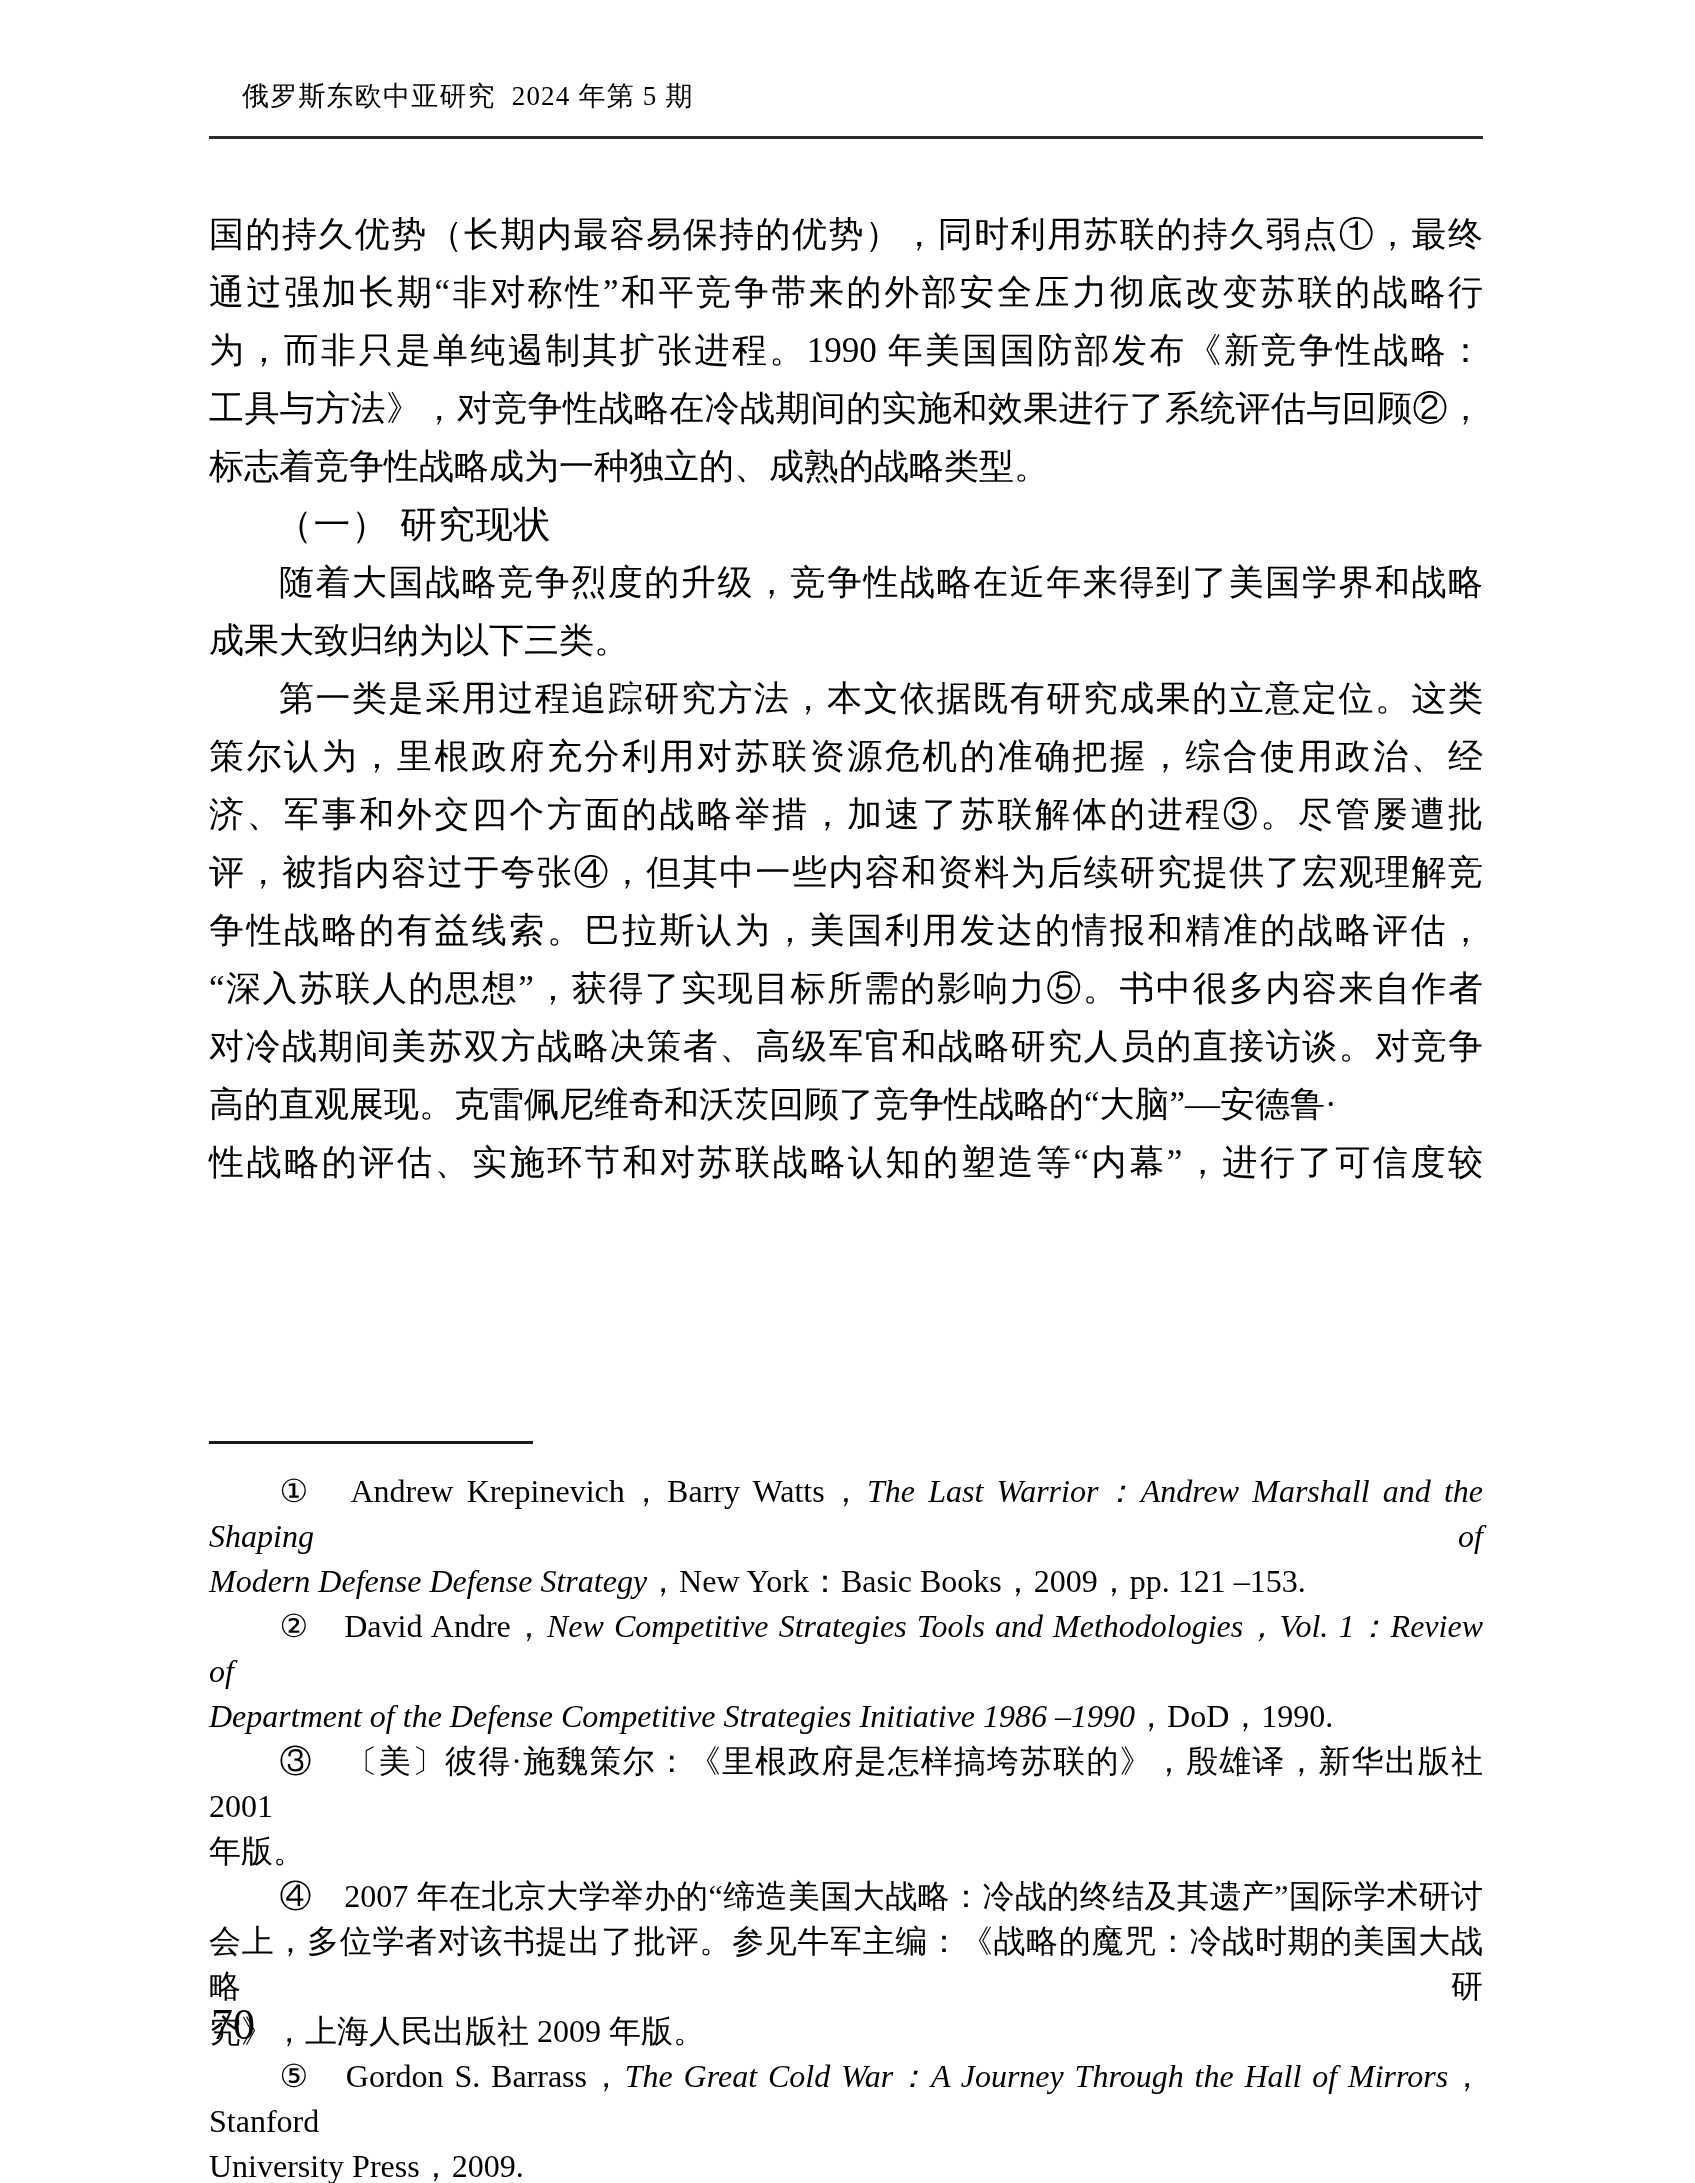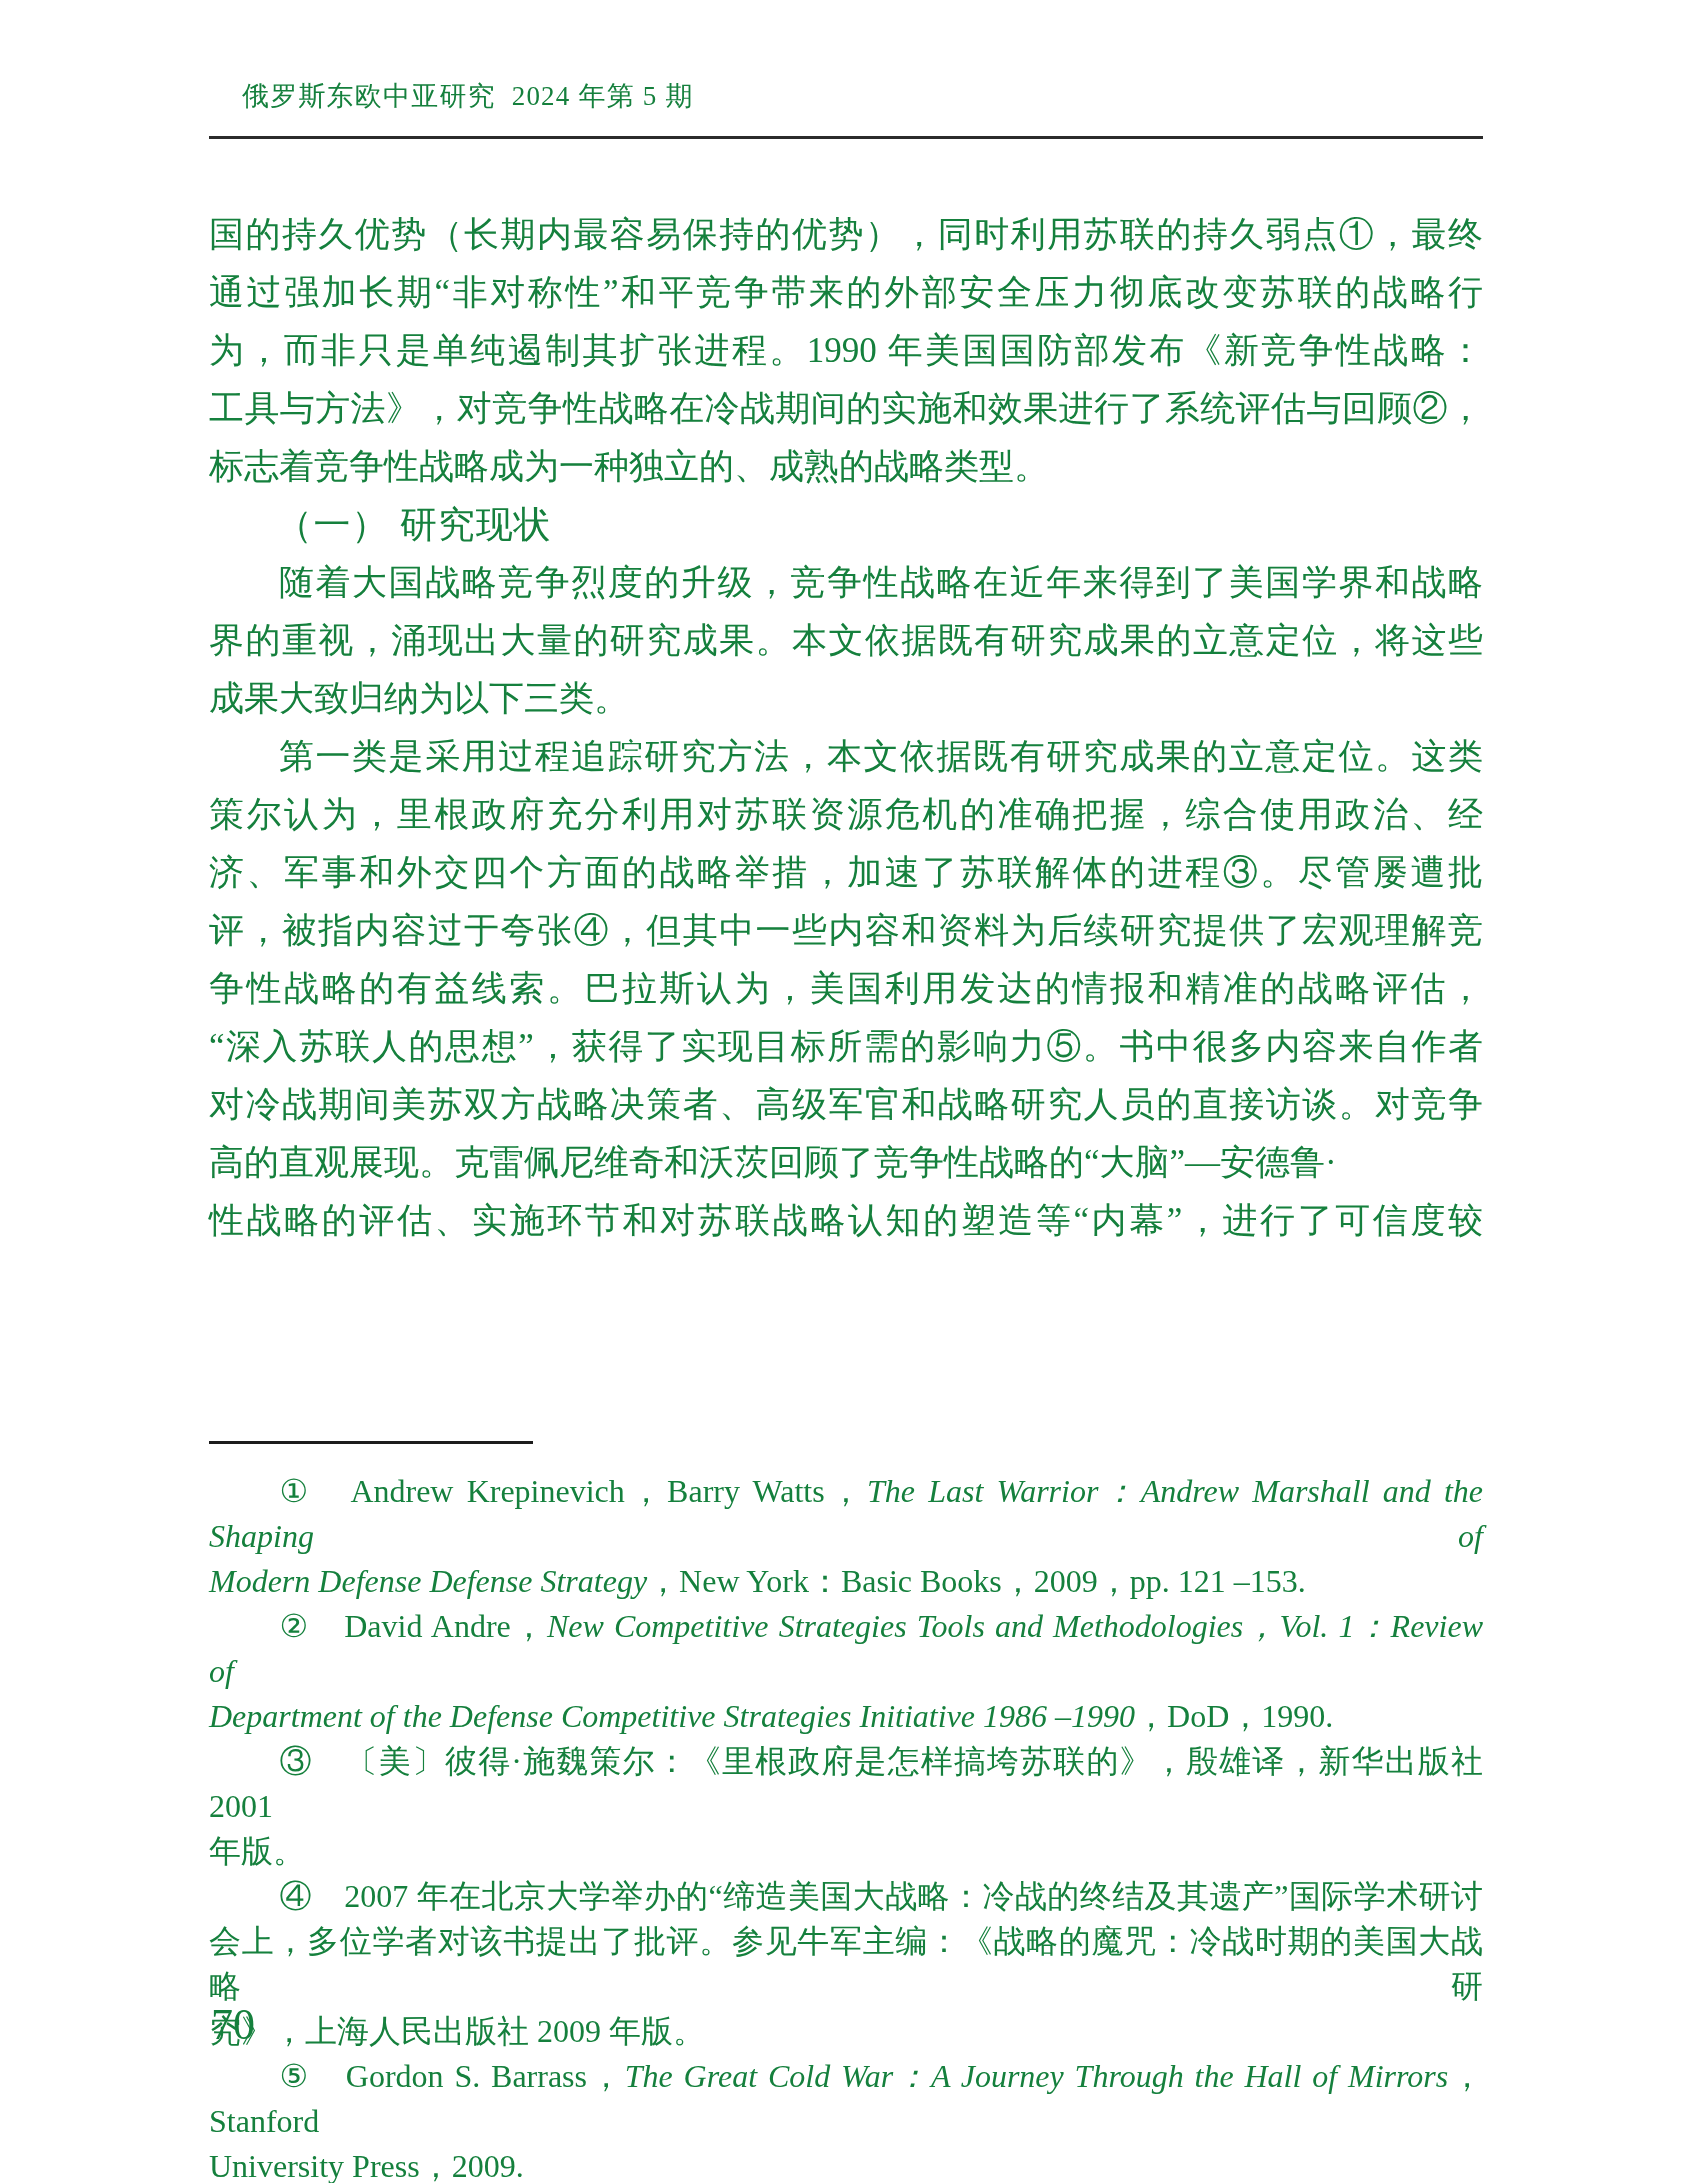--- a/index.html
+++ b/index.html
@@ -1,21 +1,21 @@
 <!DOCTYPE html>
 <html style="font-size:13.2px"><head>
 <meta charset="utf-8">
 <style>
   html,body{margin:0;padding:0;background:#e8e8e8;}
   .page{
     position:relative;
     width:1695px;height:2183px;
     margin:0 auto;
     background:#ffffff;
-    color:#15803d;
+    color:#000000;
     font-family:"Liberation Serif","DejaVu Serif",serif;
     overflow:hidden;
   }
   .journal-header{
     position:absolute;left:242px;top:78px;
     font-size:27px;letter-spacing:1.2px;
     white-space:pre;
   }
   .header-rule{
     position:absolute;left:209px;top:136px;
@@ -67,21 +67,20 @@
   <div class="header-rule"></div>
 
   <div class="body-text">
       <div class="bline j">国的持久优势（长期内最容易保持的优势），同时利用苏联的持久弱点①，最终</div>
       <div class="bline j">通过强加长期“非对称性”和平竞争带来的外部安全压力彻底改变苏联的战略行</div>
       <div class="bline j">为，而非只是单纯遏制其扩张进程。1990 年美国国防部发布《新竞争性战略：</div>
       <div class="bline j">工具与方法》，对竞争性战略在冷战期间的实施和效果进行了系统评估与回顾②，</div>
       <div class="bline">标志着竞争性战略成为一种独立的、成熟的战略类型。</div>
       <div class="bline head">（一） 研究现状</div>
       <div class="bline j ind">随着大国战略竞争烈度的升级，竞争性战略在近年来得到了美国学界和战略</div>
-      <div class="bline j">界的重视，涌现出大量的研究成果。本文依据既有研究成果的立意定位，将这些</div>
       <div class="bline">成果大致归纳为以下三类。</div>
       <div class="bline j ind">第一类是采用过程追踪研究方法，本文依据既有研究成果的立意定位。这类</div>
       <div class="bline j">策尔认为，里根政府充分利用对苏联资源危机的准确把握，综合使用政治、经</div>
       <div class="bline j">济、军事和外交四个方面的战略举措，加速了苏联解体的进程③。尽管屡遭批</div>
       <div class="bline j">评，被指内容过于夸张④，但其中一些内容和资料为后续研究提供了宏观理解竞</div>
       <div class="bline j">争性战略的有益线索。巴拉斯认为，美国利用发达的情报和精准的战略评估，</div>
       <div class="bline j">“深入苏联人的思想”，获得了实现目标所需的影响力⑤。书中很多内容来自作者</div>
       <div class="bline j">对冷战期间美苏双方战略决策者、高级军官和战略研究人员的直接访谈。对竞争</div>
       <div class="bline">高的直观展现。克雷佩尼维奇和沃茨回顾了竞争性战略的“大脑”—安德鲁·</div>
       <div class="bline j">性战略的评估、实施环节和对苏联战略认知的塑造等“内幕”，进行了可信度较</div>

